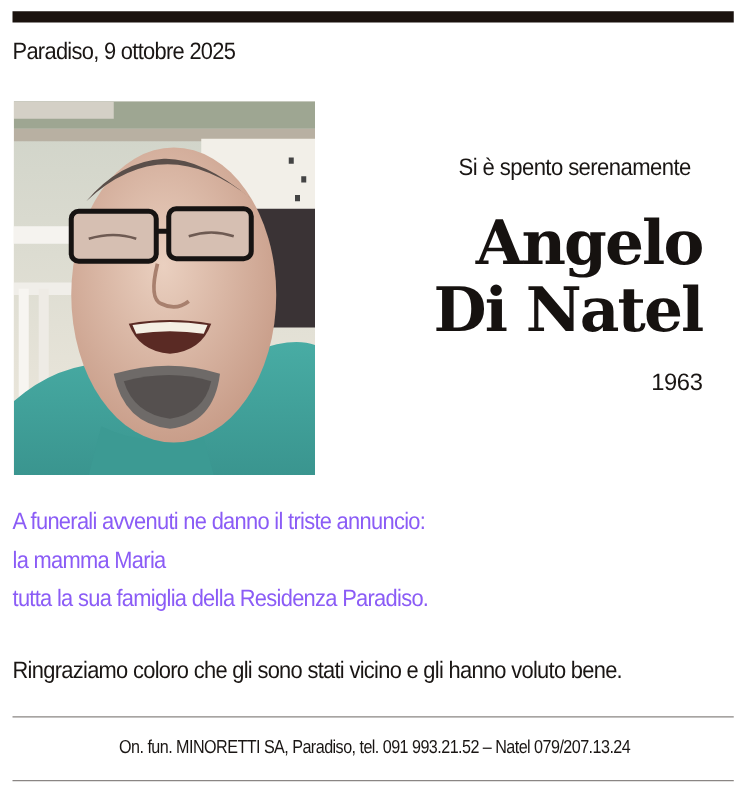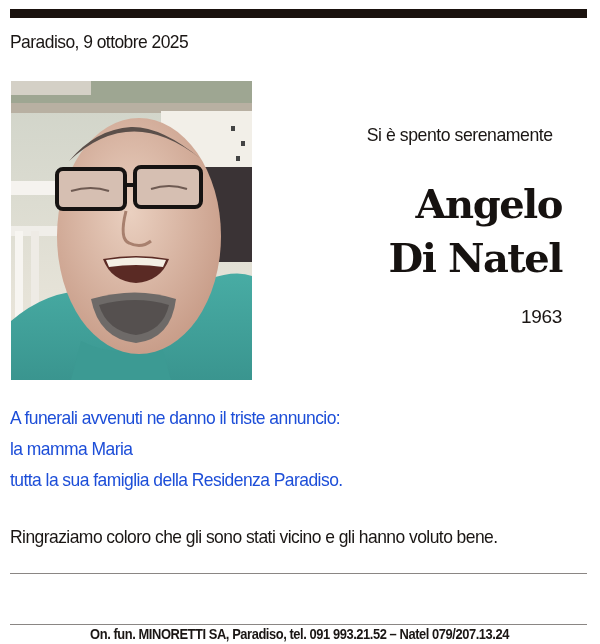--- a/index.html
+++ b/index.html
@@ -27,59 +27,58 @@
     .right-col {
       position: absolute; left: 292px; top: 124px; width: 270px;
       text-align: right;
     }
     .intro {
       font-size: 19px; letter-spacing: -0.5px; color: #1a1614;
       transform: scaleX(0.93); transform-origin: center;
       white-space: nowrap;
     }
     .name {
-      margin-top: 31px;
+      margin-top: 21px;
       font-family: "DejaVu Serif", "Liberation Serif", serif;
       font-weight: bold;
-      font-size: 40px; line-height: 54px;
+      font-size: 49px; line-height: 54px;
       letter-spacing: -1.5px;
       color: #161210;
     }
     .year {
       margin-top: 21px;
       font-size: 19px; color: #1a1614; letter-spacing: -0.3px;
     }
     .body-text {
       position: absolute; left: 10px; top: 402px; width: 580px;
       font-size: 19px; line-height: 31px; letter-spacing: -0.6px;
-      color: #1d4ed8;
+      color: #8b5cf6;
     }
     .body-text .line {
       display: block; white-space: nowrap;
       transform: scaleX(0.92); transform-origin: left center;
     }
     .thanks {
       position: absolute; left: 10px; top: 526px;
       font-size: 19px; letter-spacing: -0.6px; color: #1a1614;
       white-space: nowrap;
       transform: scaleX(0.92); transform-origin: left center;
     }
     .divider {
       position: absolute; left: 10px; width: 577px; height: 1px;
       background: #8a8684;
     }
     .divider.d1 { top: 573px; }
     .divider.d2 { top: 624px; }
     .footer {
       position: absolute; left: 0; top: 589px; width: 600px;
       text-align: center;
-      font-size: 15px; font-weight: bold; letter-spacing: -0.5px;
+      font-size: 15px; font-weight: normal; letter-spacing: -0.5px;
       color: #1a1614;
       white-space: nowrap;
-      margin-top: 36px;
     }
     .footer span {
       display: inline-block;
       transform: scaleX(0.86); transform-origin: center;
     }
   </style>
 </head>
 <body>
 
 <div class="top-rule"></div>

